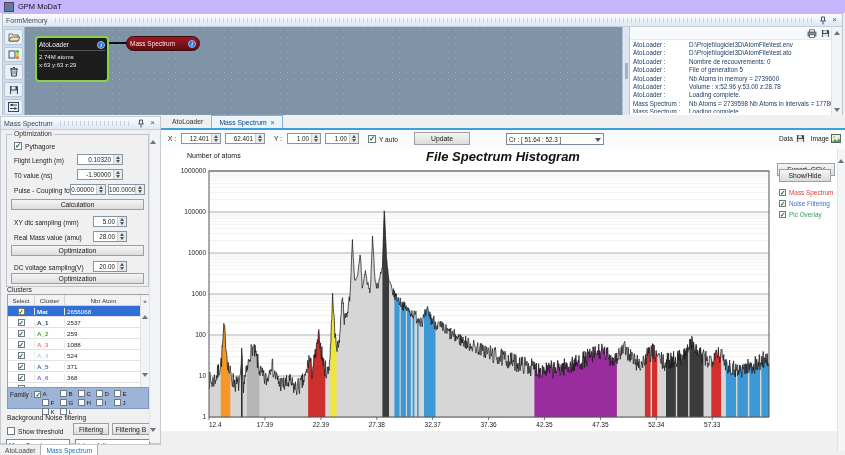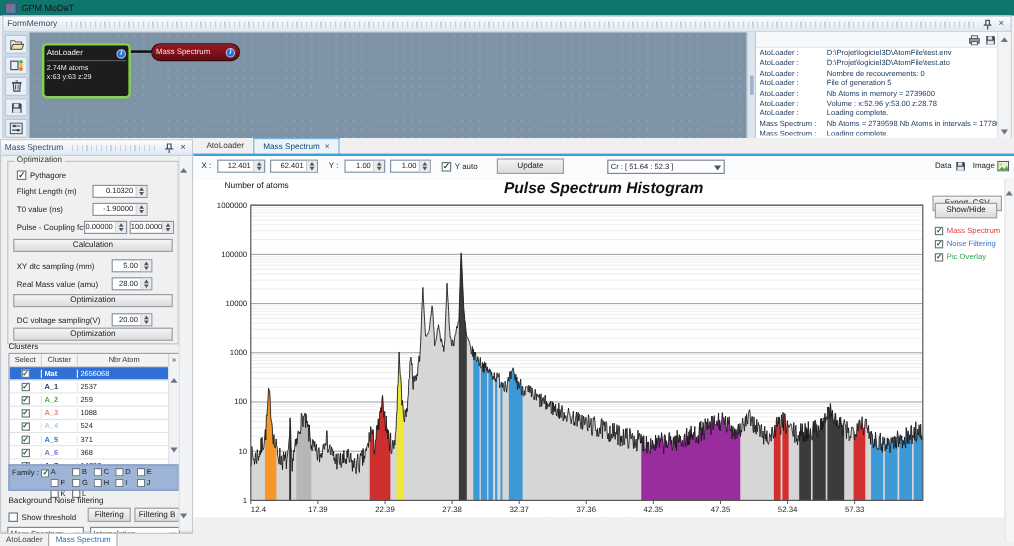--- a/index.html
+++ b/index.html
@@ -1,20 +1,20 @@
 <!DOCTYPE html>
 <html><head>
 <meta charset="utf-8">
 <style>
   html,body{margin:0;padding:0;background:#dcdcdc;}
   #app{position:relative;width:845px;height:455px;background:#f0f0f0;
        font-family:"Liberation Sans",sans-serif;font-size:8px;color:#222;
        outline:1px solid #8aa0b4;overflow:hidden;}
   
-  .titlebar{position:absolute;left:0;top:0;width:845px;height:13px;background:#0f766e;
+  .titlebar{position:absolute;left:0;top:0;width:845px;height:13px;background:#c4b5fd;
             display:flex;align-items:center;gap:4px;padding-left:4px;box-sizing:border-box;}
   .appicon{width:8px;height:8px;background:#5b7da0;border:1px solid #31506e;position:relative;}
   .appicon::after{content:"";position:absolute;left:1px;top:1px;width:4px;height:2px;background:#d94a3a;}
   .titletext{font-size:7.5px;color:#111;}
   
   .formmem{position:absolute;left:2px;top:13px;width:841px;height:102px;border:1px solid #b8c4d2;box-sizing:border-box;background:#eef2f8;}
   .dockhdr{height:12px;background:linear-gradient(#fbfdfe,#dfe8f3);border-bottom:1px solid #c3cfdd;
            display:flex;align-items:center;padding:0 3px;gap:3px;}
   .dockhdr .ttl{font-size:7px;color:#3c4a5a;white-space:nowrap;}
   .dockhdr .dots{flex:1;height:5px;background:repeating-linear-gradient(90deg,#c6d2e0 0 1px,transparent 1px 4px);margin:0 4px;}
@@ -564,21 +564,21 @@
         <svg width="10" height="9" viewBox="0 0 10 9">
             <rect x="0.5" y="0.5" width="9" height="8" fill="#e8f0d8" stroke="#4a5560" stroke-width="0.9"></rect>
             <circle cx="3" cy="3" r="1" fill="#e8c23a"></circle>
             <path d="M1 8l3-3 2 2 2-3 1.5 4z" fill="#5b9e4d"></path>
           </svg>
       </span>
     </div>
 
     <div class="chartzone">
       <span class="ylab">Number of atoms</span>
-      <div class="charttitle">Pulse Spectrum Histogram</div>
+      <div class="charttitle">File Spectrum Histogram</div>
       <div class="btn exportbtn">Export .CSV</div>
       <svg id="plot-svg" style="position:absolute;left:8px;top:14px;" width="606" height="268" viewBox="0 0 606 268">
           <rect x="40" y="8" width="560" height="246" fill="#ffffff"></rect>
           <line x1="40" y1="241.65777017777677" x2="600" y2="241.65777017777677" stroke="#e0e0e0" stroke-width="0.5"></line>
           <line x1="40" y1="234.43802855649383" x2="600" y2="234.43802855649383" stroke="#e0e0e0" stroke-width="0.5"></line>
           <line x1="40" y1="229.31554035555354" x2="600" y2="229.31554035555354" stroke="#e0e0e0" stroke-width="0.5"></line>
           <line x1="40" y1="225.34222982222323" x2="600" y2="225.34222982222323" stroke="#e0e0e0" stroke-width="0.5"></line>
           <line x1="40" y1="222.0957987342706" x2="600" y2="222.0957987342706" stroke="#e0e0e0" stroke-width="0.5"></line>
           <line x1="40" y1="219.35098035941547" x2="600" y2="219.35098035941547" stroke="#e0e0e0" stroke-width="0.5"></line>
           <line x1="40" y1="216.9733105333303" x2="600" y2="216.9733105333303" stroke="#e0e0e0" stroke-width="0.5"></line>

